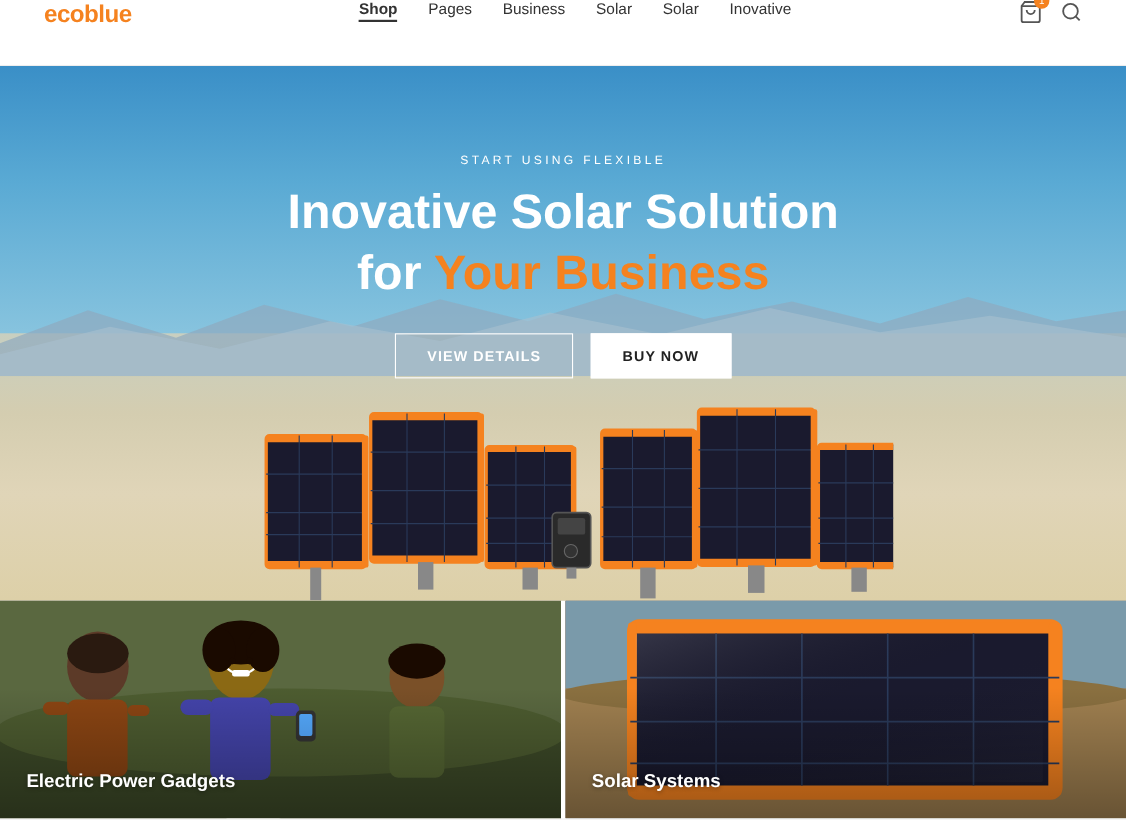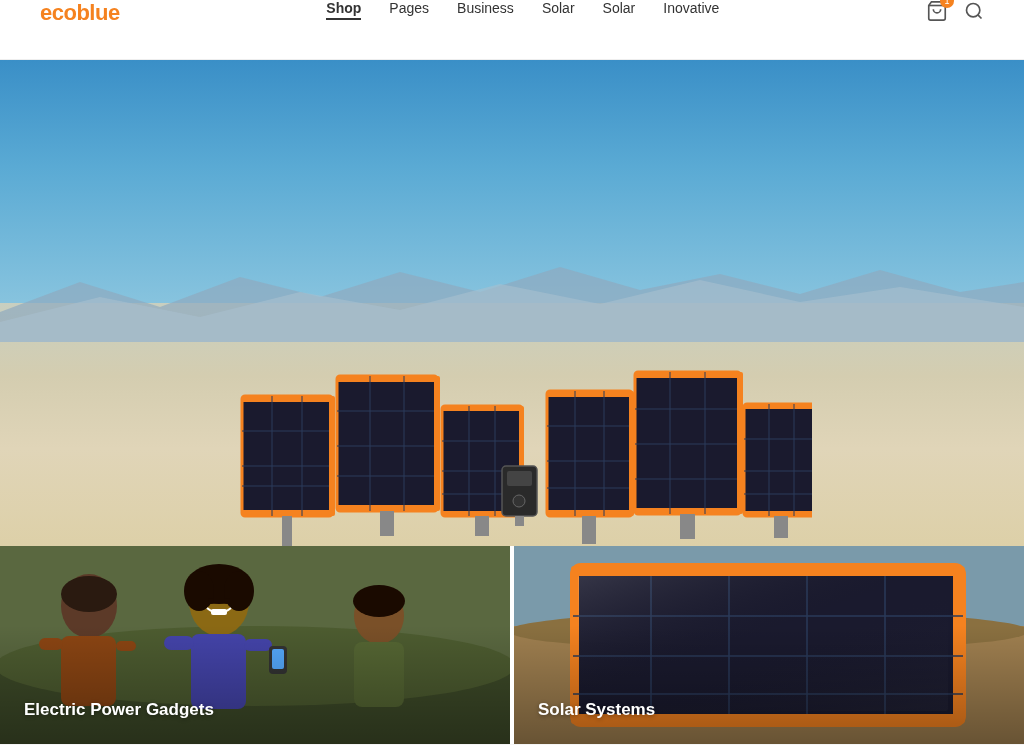--- a/index.html
+++ b/index.html
@@ -263,20 +263,33 @@
 
   <div class="hero-ground"></div>
 
   <div class="hero-mountains">
     <svg viewBox="0 0 1024 80" preserveAspectRatio="none" xmlns="http://www.w3.org/2000/svg">
       <polygon points="0,80 0,50 80,20 160,45 240,15 320,35 400,10 480,30 560,5 640,28 720,12 800,32 880,8 960,30 1024,20 1024,80" fill="#8faabf" opacity="0.7"></polygon>
       <polygon points="0,80 0,60 100,35 200,55 300,30 400,48 500,22 600,42 700,18 800,40 900,25 1024,45 1024,80" fill="#a8bfcf" opacity="0.6"></polygon>
     </svg>
   </div>
 
+  <div class="hero-content">
+    <p class="hero-subtitle">START USING FLEXIBLE</p>
+    <h1 class="hero-title">Inovative Solar Solution</h1>
+    <div class="hero-title-line2">
+      <span class="white">for</span>
+      <span> </span>
+      <span class="orange">Your Business</span>
+    </div>
+    <div class="hero-buttons">
+      <button class="btn-outline">VIEW DETAILS</button>
+      <button class="btn-filled">BUY NOW</button>
+    </div>
+  </div>
 
   <div class="solar-panels-container">
     <svg viewBox="0 0 600 200" xmlns="http://www.w3.org/2000/svg" width="600" height="200">
 
       <g transform="translate(30, 20)">
         <rect x="0" y="30" width="90" height="120" rx="3" fill="#1a1a2e" stroke="#f5821f" stroke-width="3"></rect>
         <rect x="0" y="30" width="90" height="6" rx="1" fill="#f5821f"></rect>
         <rect x="0" y="144" width="90" height="6" rx="1" fill="#f5821f"></rect>
 
         <line x1="30" y1="30" x2="30" y2="150" stroke="#2a3a5a" stroke-width="1"></line>

